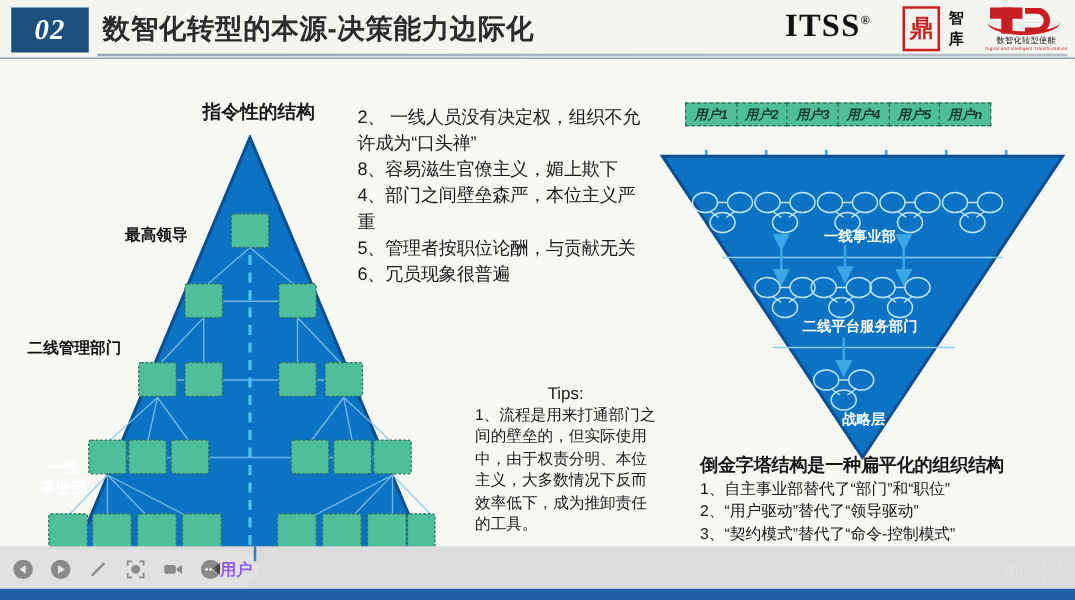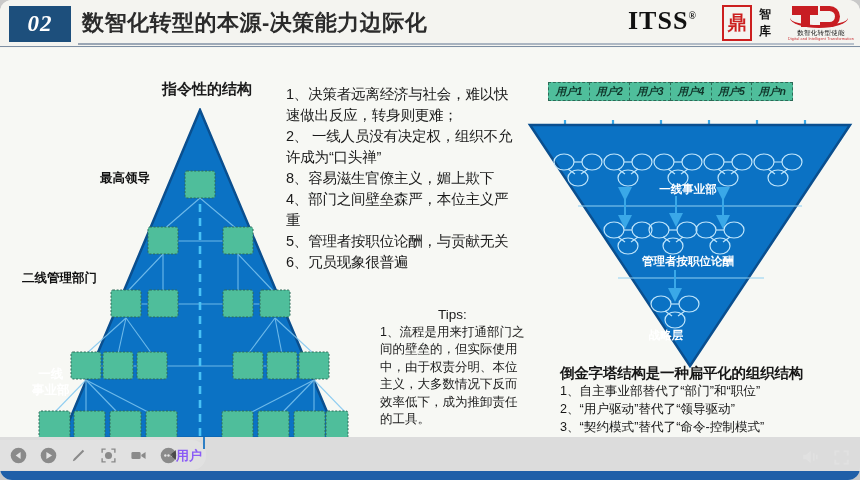--- a/index.html
+++ b/index.html
@@ -5,21 +5,20 @@
   * { box-sizing: border-box; margin: 0; padding: 0; }
   html, body {
     width: 860px; height: 480px; overflow: hidden;
     background: #c9c9c9;
     font-family: "Liberation Sans", "DejaVu Sans", sans-serif;
   }
   #stage {
     position: relative; width: 860px; height: 480px;
     background: #f7f8f4;
     overflow: hidden;
-    border-radius: 12px;
   }
 
   
   #header {
     position: absolute; left: 0; top: 0; width: 860px; height: 48px;
     background: #f4f4f0;
   }
   #num-badge {
     position: absolute; left: 9px; top: 6px; width: 62px; height: 36px;
     background: #1d4f7c;
@@ -283,30 +282,29 @@
         <rect x="74" y="303" width="31" height="27" rx="2" fill="#4fbe9b" stroke="#2e6b58" stroke-width="1" stroke-dasharray="2,1.6"></rect>
         <rect x="110" y="303" width="31" height="27" rx="2" fill="#4fbe9b" stroke="#2e6b58" stroke-width="1" stroke-dasharray="2,1.6"></rect>
         <rect x="146" y="303" width="31" height="27" rx="2" fill="#4fbe9b" stroke="#2e6b58" stroke-width="1" stroke-dasharray="2,1.6"></rect>
         <rect x="222" y="303" width="31" height="27" rx="2" fill="#4fbe9b" stroke="#2e6b58" stroke-width="1" stroke-dasharray="2,1.6"></rect>
         <rect x="258" y="303" width="31" height="27" rx="2" fill="#4fbe9b" stroke="#2e6b58" stroke-width="1" stroke-dasharray="2,1.6"></rect>
         <rect x="294" y="303" width="31" height="27" rx="2" fill="#4fbe9b" stroke="#2e6b58" stroke-width="1" stroke-dasharray="2,1.6"></rect>
         <rect x="326" y="303" width="22" height="27" rx="2" fill="#4fbe9b" stroke="#2e6b58" stroke-width="1" stroke-dasharray="2,1.6"></rect>
       </g>
     </svg>
 
-    <div class="lbl-left cn" style="left:100px; top:62px;">最高领导</div>
+    <div class="lbl-left cn" style="left:100px; top:72px;">最高领导</div>
     <div class="lbl-left cn" style="left:22px; top:162px;">二线管理部门</div>
     <div class="lbl-inner cn" style="left:32px; top:258px;">
       <div>一线</div>
       <div>事业部</div>
     </div>
   </div>
 
   <div id="mid-text" class="cn">
-    <div>1、决策者远离经济与社会，难以快速做出反应，转身则更难；</div>
     <div>2、 一线人员没有决定权，组织不允许成为“口头禅”</div>
     <div>8、容易滋生官僚主义，媚上欺下</div>
     <div>4、部门之间壁垒森严，本位主义严重</div>
     <div>5、管理者按职位论酬，与贡献无关</div>
     <div>6、冗员现象很普遍</div>
   </div>
 
   <div id="tips-block" class="cn">
     <div class="tips-head">Tips:</div>
     <div>1、流程是用来打通部门之间的壁垒的，但实际使用中，由于权责分明、本位主义，大多数情况下反而效率低下，成为推卸责任的工具。</div>
@@ -427,22 +425,22 @@
             <ellipse cx="169" cy="184" rx="10" ry="8"></ellipse>
             <ellipse cx="155" cy="200" rx="10" ry="8"></ellipse>
             <line x1="151" y1="184" x2="159" y2="184"></line>
             <line x1="145" y1="191" x2="152" y2="196"></line>
             <line x1="165" y1="191" x2="158" y2="196"></line>
           </g>
       </g>
     </svg>
 
     <div class="lbl-inv cn" style="left:108px; top:62px; width:120px;">一线事业部</div>
-    <div class="lbl-inv cn" style="left:88px; top:134px; width:160px;">管理者按职位论酬</div>
-    <div class="lbl-inv cn" style="left:96px; top:208px; width:100px;">战略层</div>
+    <div class="lbl-inv cn" style="left:88px; top:134px; width:160px;">二线平台服务部门</div>
+    <div class="lbl-inv cn" style="left:121px; top:208px; width:100px;">战略层</div>
   </div>
 
   <div id="right-text" class="cn">
     <div class="rt-head">倒金字塔结构是一种扁平化的组织结构</div>
     <div>1、自主事业部替代了“部门”和“职位”</div>
     <div>2、“用户驱动”替代了“领导驱动”</div>
     <div>3、“契约模式”替代了“命令-控制模式”</div>
     <div>4、“我要干”替代了“领导要我干”</div>
     <div>5、“我自己养活自己”替代了“公司发我工资”</div>
   </div>

